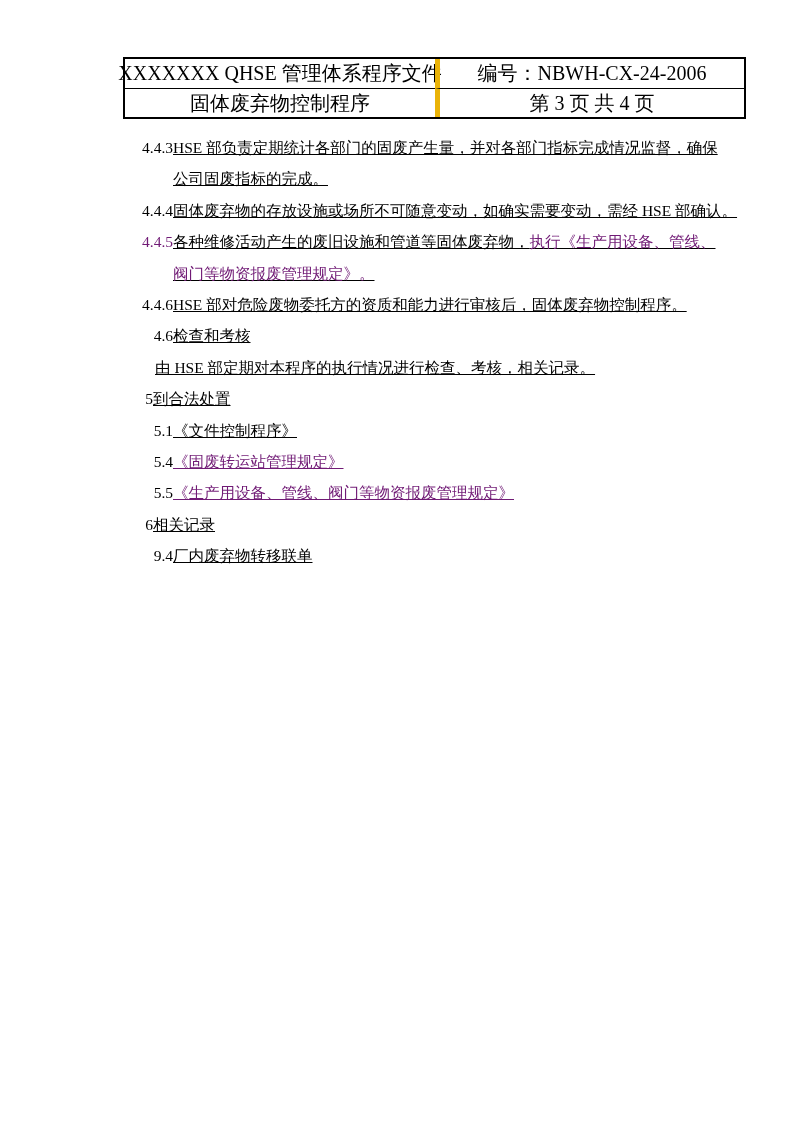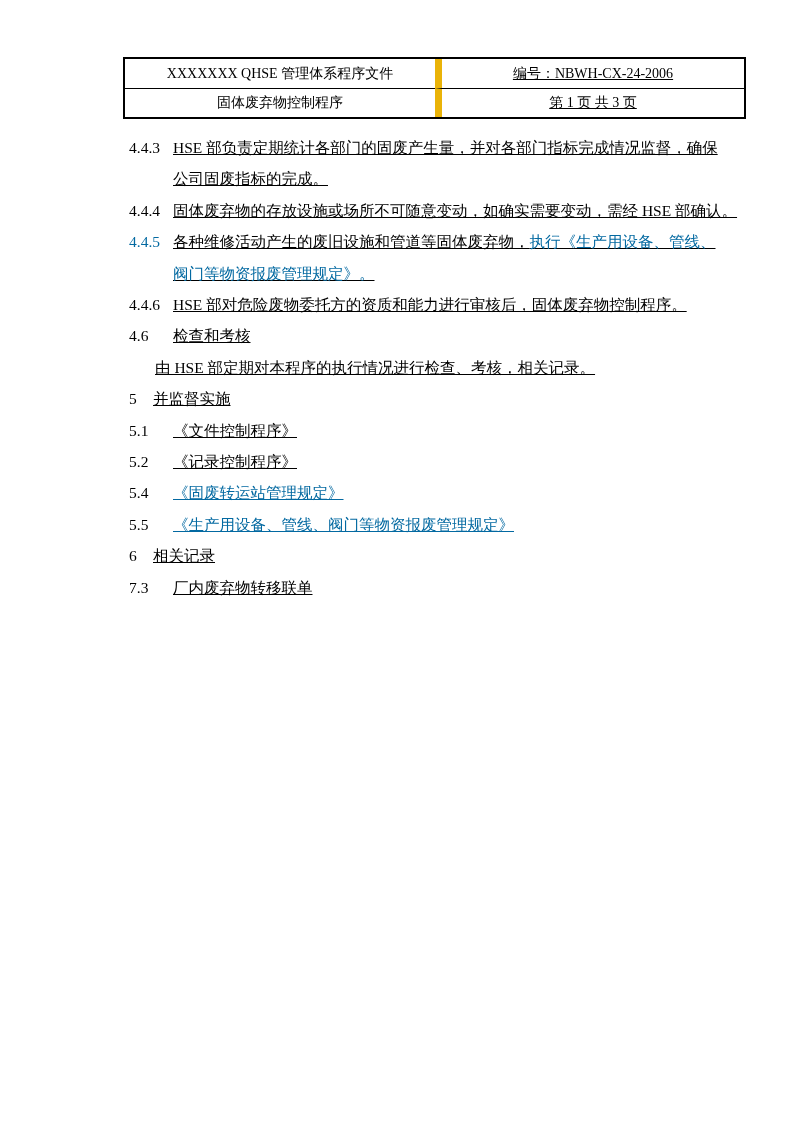--- a/index.html
+++ b/index.html
@@ -22,52 +22,52 @@
     border: 2px solid #000000;
     display: grid;
     grid-template-columns: 310px 1fr;
     grid-template-rows: 29px 29px;
     box-sizing: content-box;
   }
   .header-cell {
     display: flex;
     align-items: center;
     justify-content: center;
-    font-size: 14px;
+    font-size: 20px;
     white-space: nowrap;
   }
-  .header-cell.col2 { border-left: 7px solid #eab308; text-decoration: underline; }
+  .header-cell.col2 { border-left: 5px solid #eab308; }
   .header-cell.row2 { border-top: 1px solid #000000; }
   
   .doc-body {
     position: absolute;
     left: 129px;
     top: 132px;
     width: 615px;
     font-size: 15.5px;
     line-height: 31.4px;
     color: #000000;
   }
   .row { display: flex; align-items: flex-start; }
-  .num { flex: none; width: 44px; white-space: nowrap; }
+  .num { flex: none; width: 44px; white-space: nowrap; text-align: right; }
   .row.section .num { width: 24px; }
   .text { flex: 1 1 auto; white-space: pre-line; text-decoration: underline; }
   .indent-line { padding-left: 26px; }
-  .red { color: #0369a1; }
+  .red { color: #701a75; }
 </style>
 </head>
 <body>
 
 <div class="page">
 
   <div class="header-table">
     <div class="header-cell row1 col1">XXXXXXX QHSE 管理体系程序文件</div>
     <div class="header-cell row1 col2">编号：NBWH-CX-24-2006</div>
     <div class="header-cell row2 col1">固体废弃物控制程序</div>
-    <div class="header-cell row2 col2">第 1 页  共 3 页</div>
+    <div class="header-cell row2 col2">第 3 页  共 4 页</div>
   </div>
 
   <div class="doc-body">
 
     <div class="row">
       <span class="num">4.4.3</span>
       <span class="text">HSE 部负责定期统计各部门的固废产生量，并对各部门指标完成情况监督，确保
 公司固废指标的完成。</span>
     </div>
 
@@ -93,48 +93,44 @@
       <span class="num">4.6</span>
       <span class="text">检查和考核</span>
     </div>
 
     <div class="row">
       <span class="text indent-line">由 HSE 部定期对本程序的执行情况进行检查、考核，相关记录。</span>
     </div>
 
     <div class="row section">
       <span class="num">5</span>
-      <span class="text">并监督实施</span>
+      <span class="text">到合法处置</span>
     </div>
 
     <div class="row">
       <span class="num">5.1</span>
       <span class="text">《文件控制程序》</span>
     </div>
 
-    <div class="row">
-      <span class="num">5.2</span>
-      <span class="text">《记录控制程序》</span>
-    </div>
 
 
     <div class="row">
       <span class="num">5.4</span>
       <span class="text red">《固废转运站管理规定》</span>
     </div>
 
     <div class="row">
       <span class="num">5.5</span>
       <span class="text red">《生产用设备、管线、阀门等物资报废管理规定》</span>
     </div>
 
     <div class="row section">
       <span class="num">6</span>
       <span class="text">相关记录</span>
     </div>
 
     <div class="row">
-      <span class="num">7.3</span>
+      <span class="num">9.4</span>
       <span class="text">厂内废弃物转移联单</span>
     </div>
 
   </div>
 </div>
 
 </body></html>

